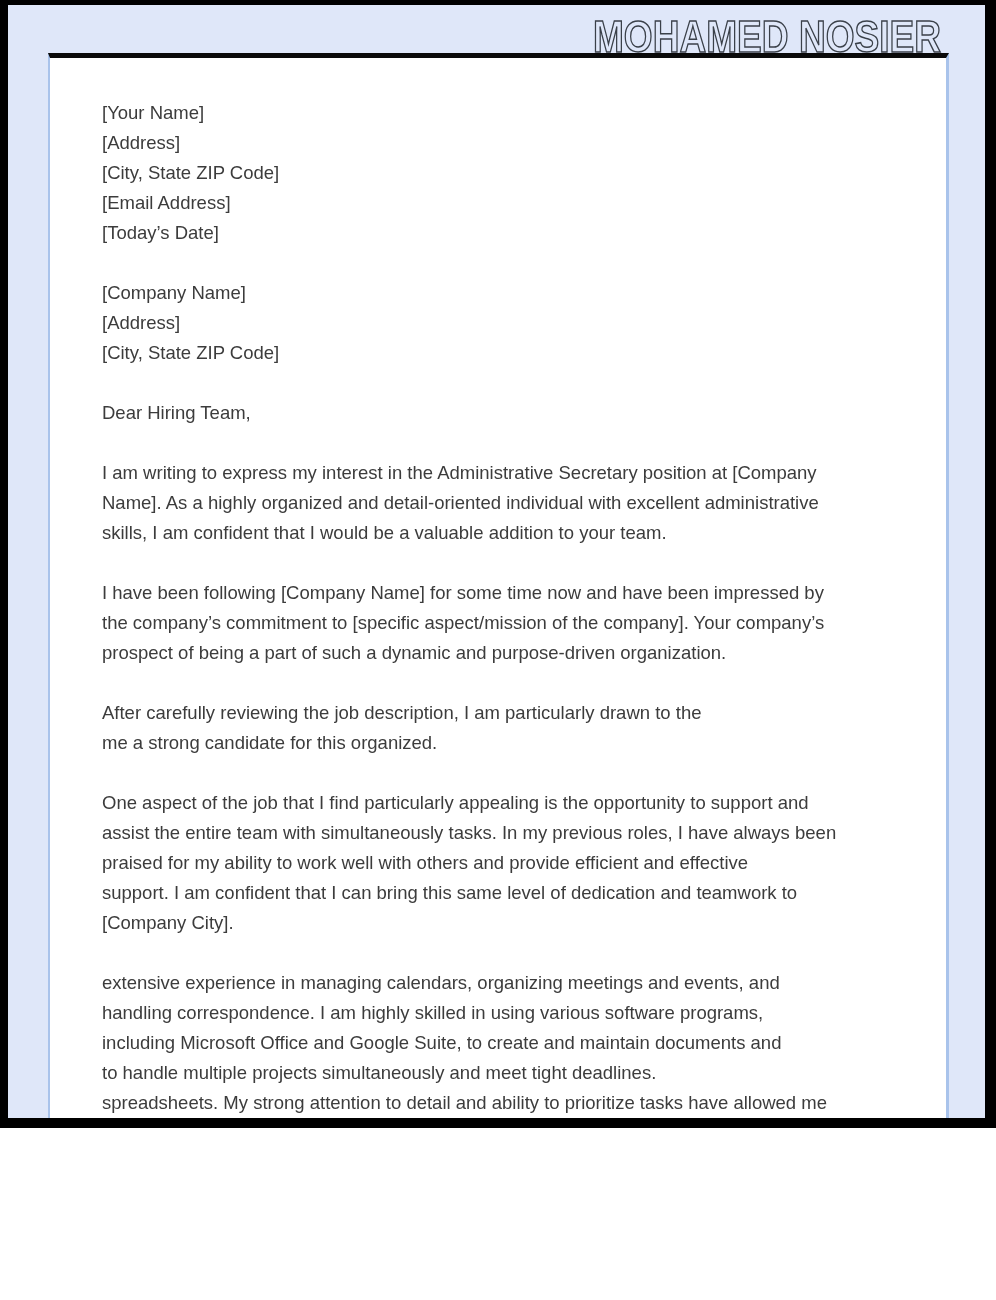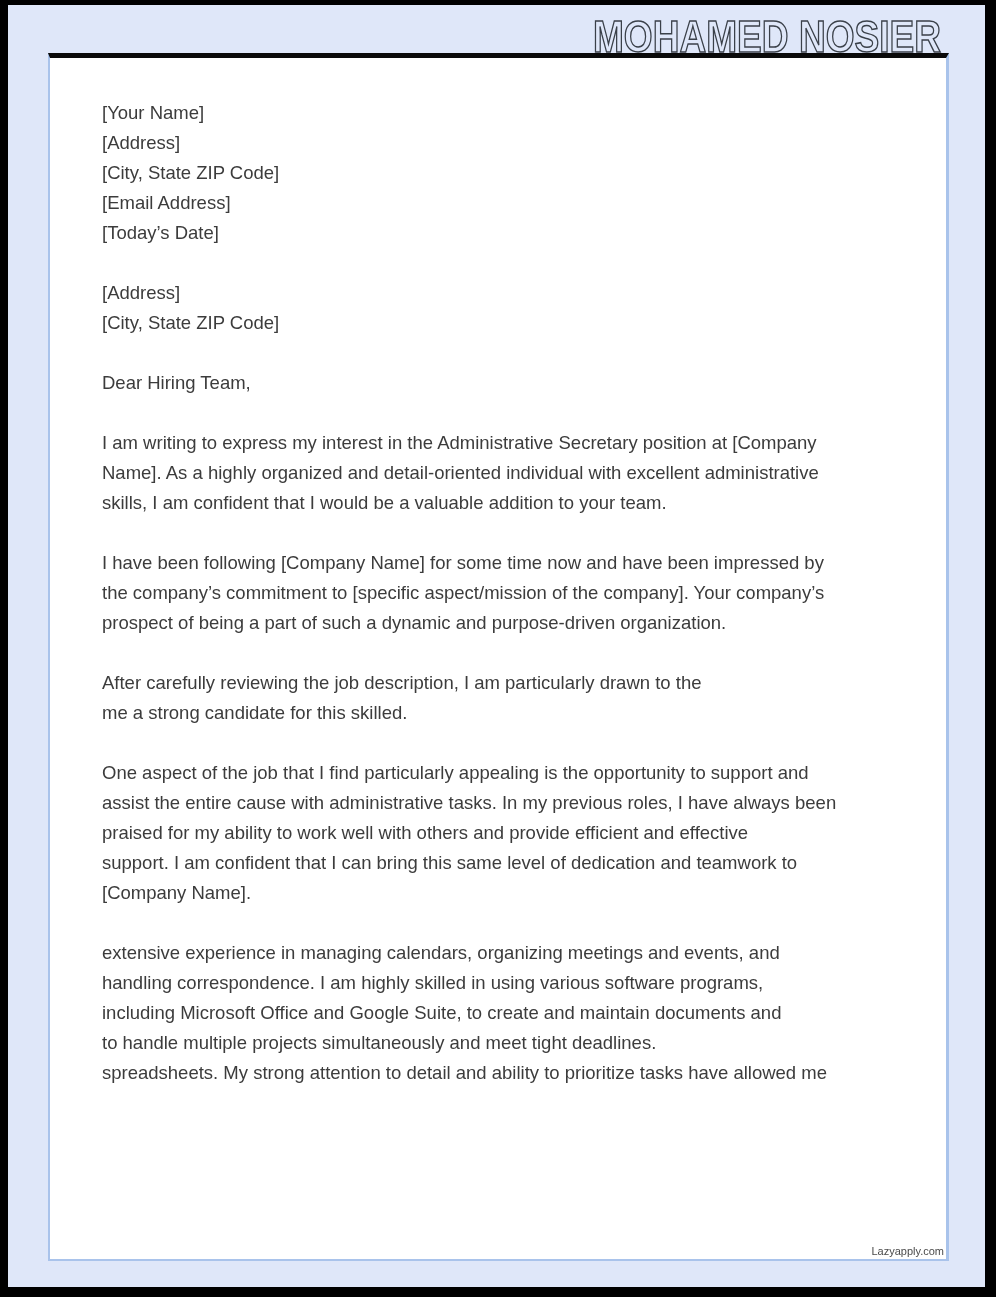--- a/index.html
+++ b/index.html
@@ -3,21 +3,21 @@
 <meta charset="utf-8">
 <style>
   :root{
     --bg:#dfe7f9; --frame:#000000; --page_border:#a9c3eb;
     --rule:#0a0a0a; --text:#3c3c3c; --header_outline:#3a4049; --watermark:#4a4a4a;
   }
   *{margin:0;padding:0;box-sizing:border-box;}
   html,body{width:996px;height:1300px;}
   body{font-family:"Liberation Sans", sans-serif;}
   .frame{
-    position:relative;width:996px;height:1297px;
+    position:relative;width:996px;height:1128px;
     background:var(--bg);
     border-style:solid;border-color:var(--frame);
     border-width:5px 11px 10px 8px;
     overflow:hidden;
   }
   .header-svg{position:absolute;top:5px;right:40px;width:360px;height:52px;}
   .header-svg text{
     fill:none;stroke:var(--header_outline);stroke-width:1.5px;
     font-family:"Liberation Sans", sans-serif;font-size:45px;font-weight:700;
   }
@@ -54,20 +54,21 @@
 
     <div class="block">
         <div class="line">[Your Name]</div>
         <div class="line">[Address]</div>
         <div class="line">[City, State ZIP Code]</div>
         <div class="line">[Email Address]</div>
         <div class="line">[Today’s Date]</div>
       </div>
 
     <div class="block">
+        <div class="line">[Company Name]</div>
         <div class="line">[Address]</div>
         <div class="line">[City, State ZIP Code]</div>
       </div>
 
     <div class="block">
       <div class="line">Dear Hiring Team,</div>
     </div>
 
     <div>
         <div class="para">
@@ -75,28 +76,28 @@
           <div class="line">Name]. As a highly organized and detail-oriented individual with excellent administrative</div>
           <div class="line">skills, I am confident that I would be a valuable addition to your team.</div>
         </div>
         <div class="para">
           <div class="line">I have been following [Company Name] for some time now and have been impressed by</div>
           <div class="line">the company’s commitment to [specific aspect/mission of the company]. Your company’s</div>
           <div class="line">prospect of being a part of such a dynamic and purpose-driven organization.</div>
         </div>
         <div class="para">
           <div class="line">After carefully reviewing the job description, I am particularly drawn to the</div>
-          <div class="line">me a strong candidate for this skilled.</div>
+          <div class="line">me a strong candidate for this organized.</div>
         </div>
         <div class="para">
           <div class="line">One aspect of the job that I find particularly appealing is the opportunity to support and</div>
-          <div class="line">assist the entire cause with administrative tasks. In my previous roles, I have always been</div>
+          <div class="line">assist the entire team with simultaneously tasks. In my previous roles, I have always been</div>
           <div class="line">praised for my ability to work well with others and provide efficient and effective</div>
           <div class="line">support. I am confident that I can bring this same level of dedication and teamwork to</div>
-          <div class="line">[Company Name].</div>
+          <div class="line">[Company City].</div>
         </div>
         <div class="para">
           <div class="line">extensive experience in managing calendars, organizing meetings and events, and</div>
           <div class="line">handling correspondence. I am highly skilled in using various software programs,</div>
           <div class="line">including Microsoft Office and Google Suite, to create and maintain documents and</div>
           <div class="line">to handle multiple projects simultaneously and meet tight deadlines.</div>
           <div class="line">spreadsheets. My strong attention to detail and ability to prioritize tasks have allowed me</div>
         </div>
       </div>
 

